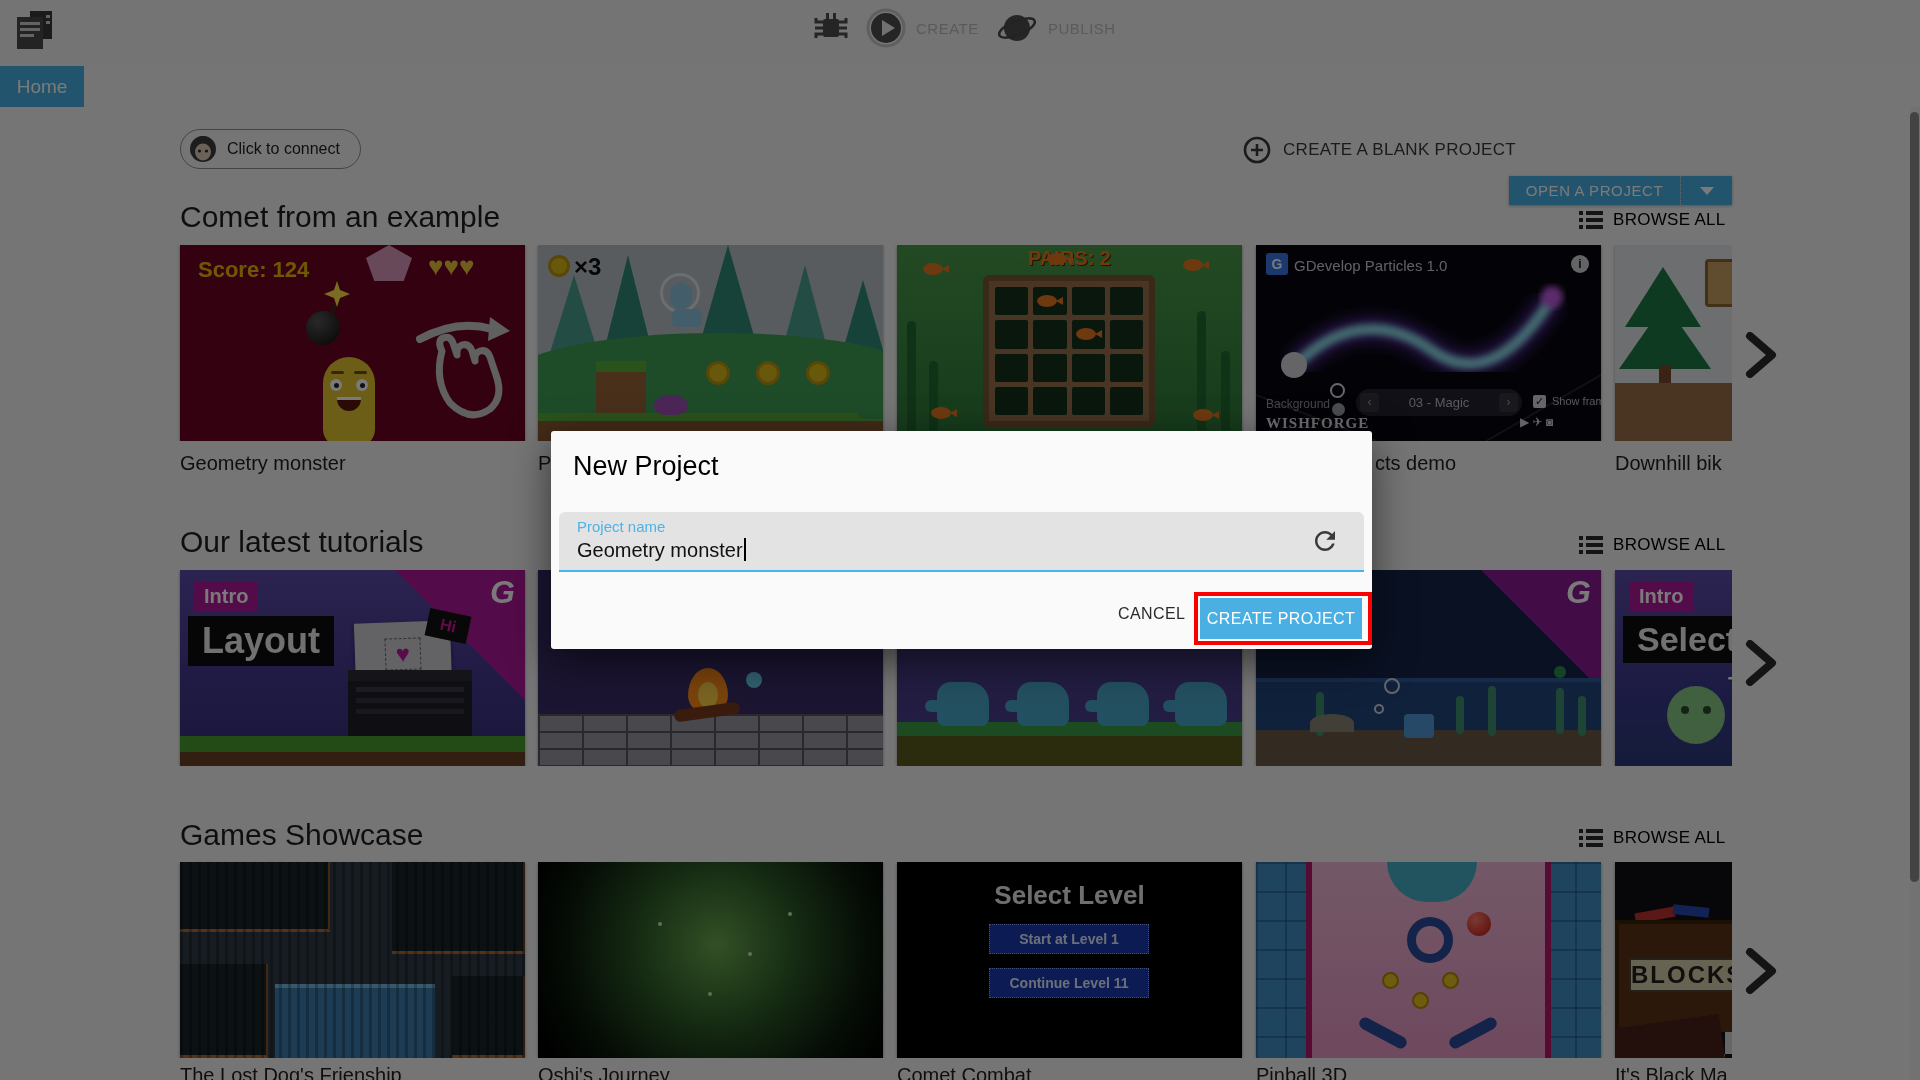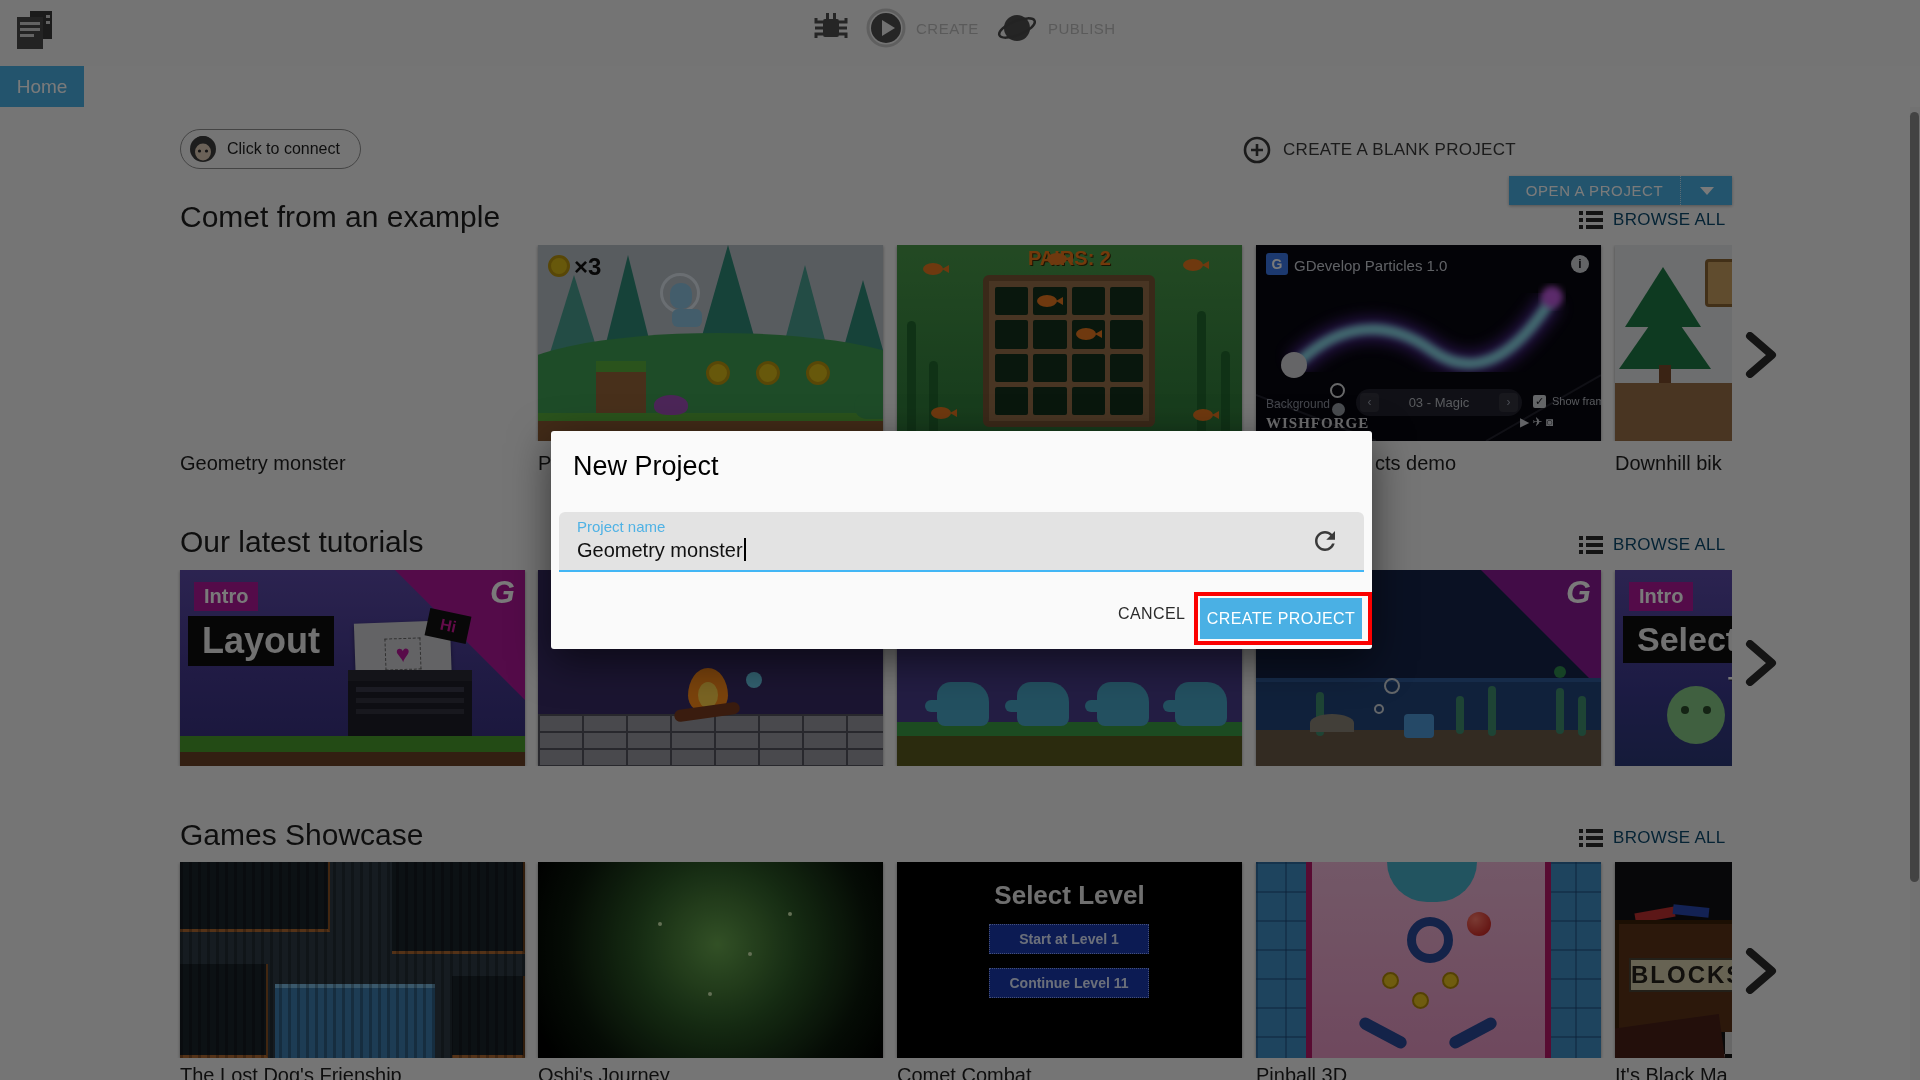--- a/index.html
+++ b/index.html
@@ -26,21 +26,21 @@
   .open-btn .lbl { flex:1; display:flex; align-items:center; justify-content:center;
     color:#fff; font-size:15px; letter-spacing:.6px; }
   .open-btn .split { width:52px; border-left:1px dotted rgba(255,255,255,.65);
     display:flex; align-items:center; justify-content:center; }
   .caret-down { width:0; height:0; border-left:7px solid transparent; border-right:7px solid transparent;
     border-top:8px solid #fff; }
 
   
   .h-sec { position:absolute; left:180px; font-size:30px; color:#1f1f1f; }
   .browse { position:absolute; display:flex; align-items:center; gap:10px; font-size:17px;
-    color:#0c4a6e; letter-spacing:.3px; }
+    color:#000000; letter-spacing:.3px; }
   .strip { position:absolute; left:0; width:1732px; height:196px; overflow:hidden; }
   .caprow { position:absolute; left:0; width:1732px; height:30px; overflow:hidden; }
   .card { position:absolute; top:0; width:345px; height:196px; overflow:hidden; background:#ddd;
     box-shadow:0 1px 3px rgba(0,0,0,.35); }
   .cap { position:absolute; top:2px; font-size:20px; color:#1f1f1f; white-space:nowrap; }
   .chev { position:absolute; left:1740px; width:40px; height:46px; }
 
   
   .abs { position:absolute; }
   .tree { position:absolute; width:0; height:0; }
@@ -311,20 +311,42 @@
       <rect x="7" y="1" width="17" height="4"></rect>
           <rect x="7" y="8" width="17" height="4"></rect>
           <rect x="7" y="15" width="17" height="4"></rect>
         </g>
     </svg>
     <span>BROWSE ALL</span>
   </div>
 
   <div class="strip" style="top:245px;">
 
+    <div class="card gm" style="left:180px;">
+      <div class="gm-score">Score: 124</div>
+      <div class="gm-pent"></div>
+      <div class="abs heart" style="left:248px; top:8px;">♥♥♥</div>
+      <div class="abs" style="left:126px; top:66px; width:34px; height:34px; background:radial-gradient(circle at 35% 30%, #555, #0c0c0c); border-radius:50%;"></div>
+      <div class="abs" style="left:152px; top:58px; width:3px; height:12px; background:#3a2a1a; transform:rotate(25deg);"></div>
+      <svg class="abs" style="left:144px; top:36px;" width="26" height="26" viewBox="0 0 26 26">
+        <polygon points="13,0 16,9 26,13 16,17 13,26 10,17 0,13 10,9" fill="#ffe14a"></polygon>
+      </svg>
+      <div class="gm-blob">
+        <div class="gm-brow" style="left:8px;"></div>
+          <div class="gm-brow" style="right:8px;"></div>
+        <div class="gm-eye" style="left:7px;"></div>
+          <div class="gm-eye" style="right:7px;"></div>
+        <div class="gm-mouth"></div>
+      </div>
+      <svg class="abs" style="left:232px; top:66px;" width="100" height="124" viewBox="0 0 100 124">
+        <path d="M8 28 Q45 8 80 18" fill="none" stroke="#c9c9c9" stroke-width="8" stroke-linecap="round"></path>
+        <polygon points="78,6 98,20 76,30" fill="#c9c9c9"></polygon>
+        <path d="M30 40 q-8 30 8 52 q20 20 40 6 q14 -12 6 -34 l-6 -18 q-3 -8 -10 -6 q-6 2 -5 10 l-3 -10 q-3 -8 -10 -6 q-6 2 -5 10 l-4 -12 q-3 -8 -10 -5 q-6 3 -1 13z" fill="none" stroke="#c9c9c9" stroke-width="7" stroke-linejoin="round"></path>
+      </svg>
+    </div>
 
     <div class="card pf" style="left:538px;">
       <div class="tree" style="left:2px; top:30px; border-left:34px solid transparent; border-right:34px solid transparent; border-bottom:110px solid #4aa090;"></div>
       <div class="tree" style="left:60px; top:10px; border-left:30px solid transparent; border-right:30px solid transparent; border-bottom:120px solid #2e8a78;"></div>
       <div class="tree" style="left:150px; top:0; border-left:40px solid transparent; border-right:40px solid transparent; border-bottom:140px solid #2e8a78;"></div>
       <div class="tree" style="left:235px; top:20px; border-left:32px solid transparent; border-right:32px solid transparent; border-bottom:120px solid #4aa090;"></div>
       <div class="tree" style="left:295px; top:35px; border-left:30px solid transparent; border-right:30px solid transparent; border-bottom:105px solid #2e8a78;"></div>
       <div class="pf-hill"></div>
       <div class="abs" style="left:58px; top:116px; width:50px; height:54px; background:#96643a;">
         <div style="height:11px; background:#59ae3c;"></div>

